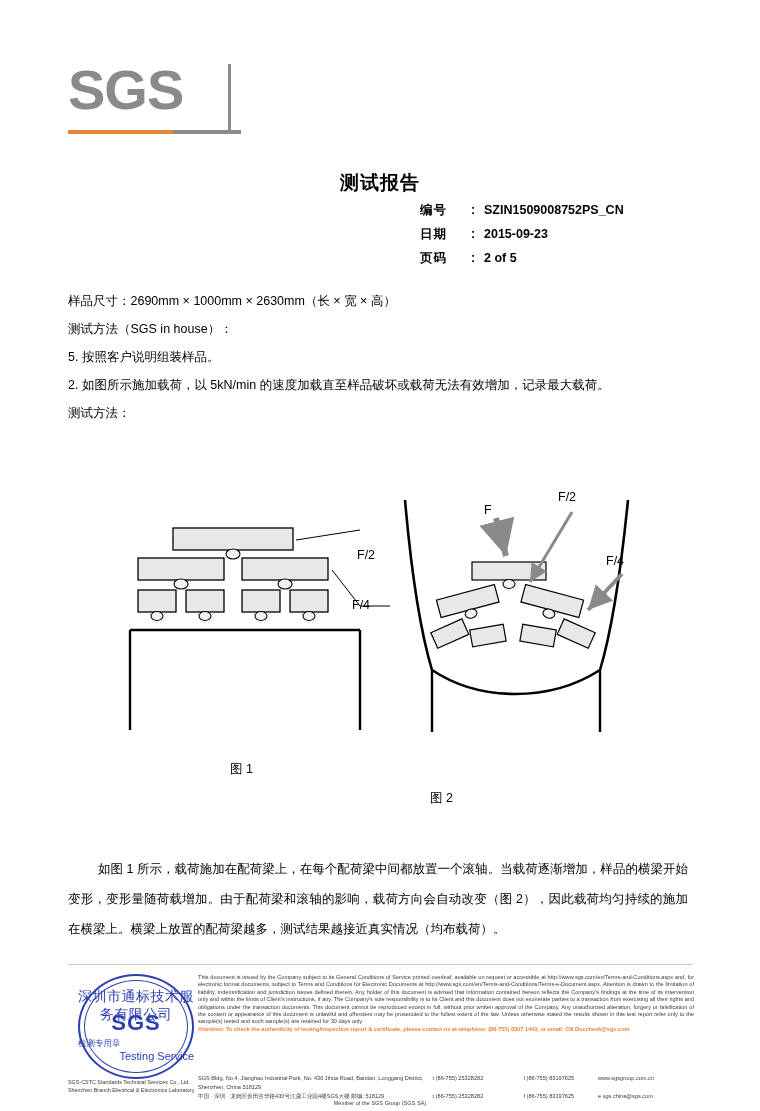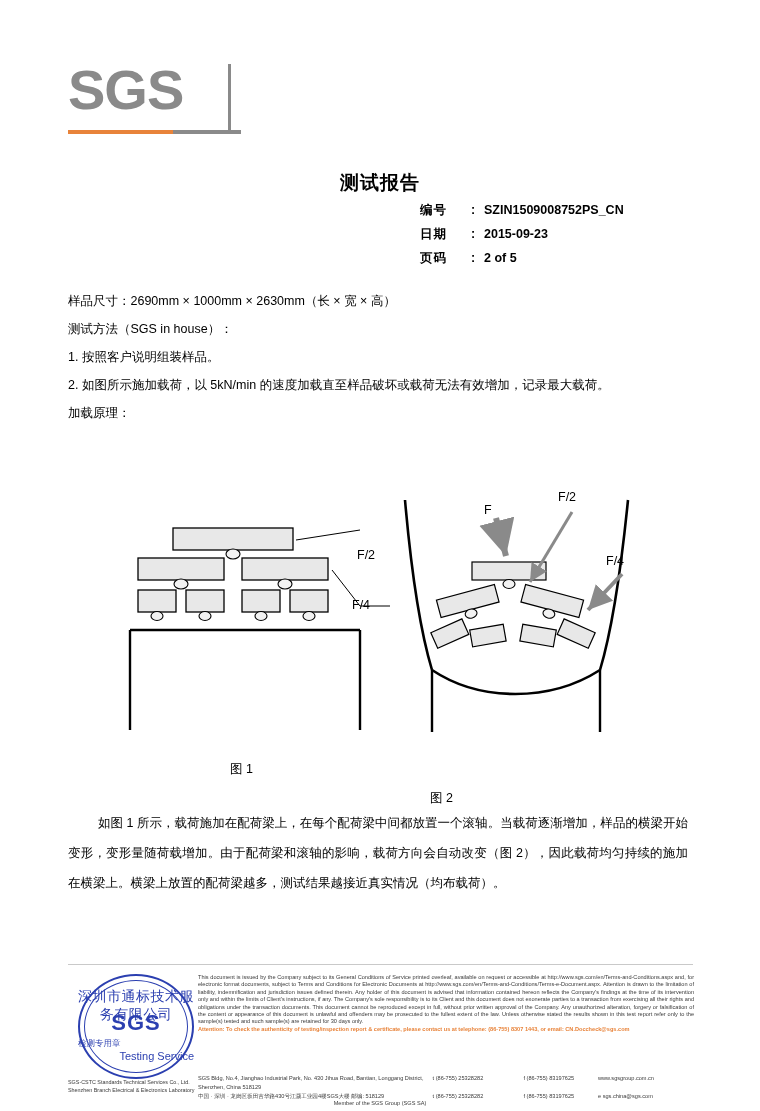--- a/index.html
+++ b/index.html
@@ -125,21 +125,21 @@
     position: absolute;
     font-size: 12.5px;
   }
   #cap1 { left: 230px; top: 761px; }
   #cap2 { left: 430px; top: 790px; }
 
   
   .closing {
     position: absolute;
     left: 68px;
-    top: 808px;
+    top: 854px;
     width: 620px;
     font-size: 12.5px;
     line-height: 30px;
     text-indent: 30px;
     text-align: justify;
   }
 
   
   .footer-sep {
     position: absolute;
@@ -293,23 +293,23 @@
     <div class="meta-row">
       <span class="meta-label">页码</span>
       <span class="meta-colon">:</span>
       <span class="meta-value">2 of 5</span>
     </div>
   </div>
 
   <div class="body-block">
     <p>样品尺寸：2690mm × 1000mm × 2630mm（长 × 宽 × 高）</p>
     <p>测试方法（SGS in house）：</p>
-    <p>1. 按照客户说明组装样品。</p>
+    <p>5. 按照客户说明组装样品。</p>
     <p>2. 如图所示施加载荷，以 5kN/min 的速度加载直至样品破坏或载荷无法有效增加，记录最大载荷。</p>
-    <p>加载原理：</p>
+    <p>测试方法：</p>
   </div>
 
   <div class="figures">
     <svg width="650" height="340" viewBox="0 0 650 340">
 
       <g>
 
         <path d="M70 160 L70 260" stroke="#000" stroke-width="2.4" fill="none"></path>
 
         <path d="M70 160 L300 160" stroke="#000" stroke-width="2.4" fill="none"></path>

